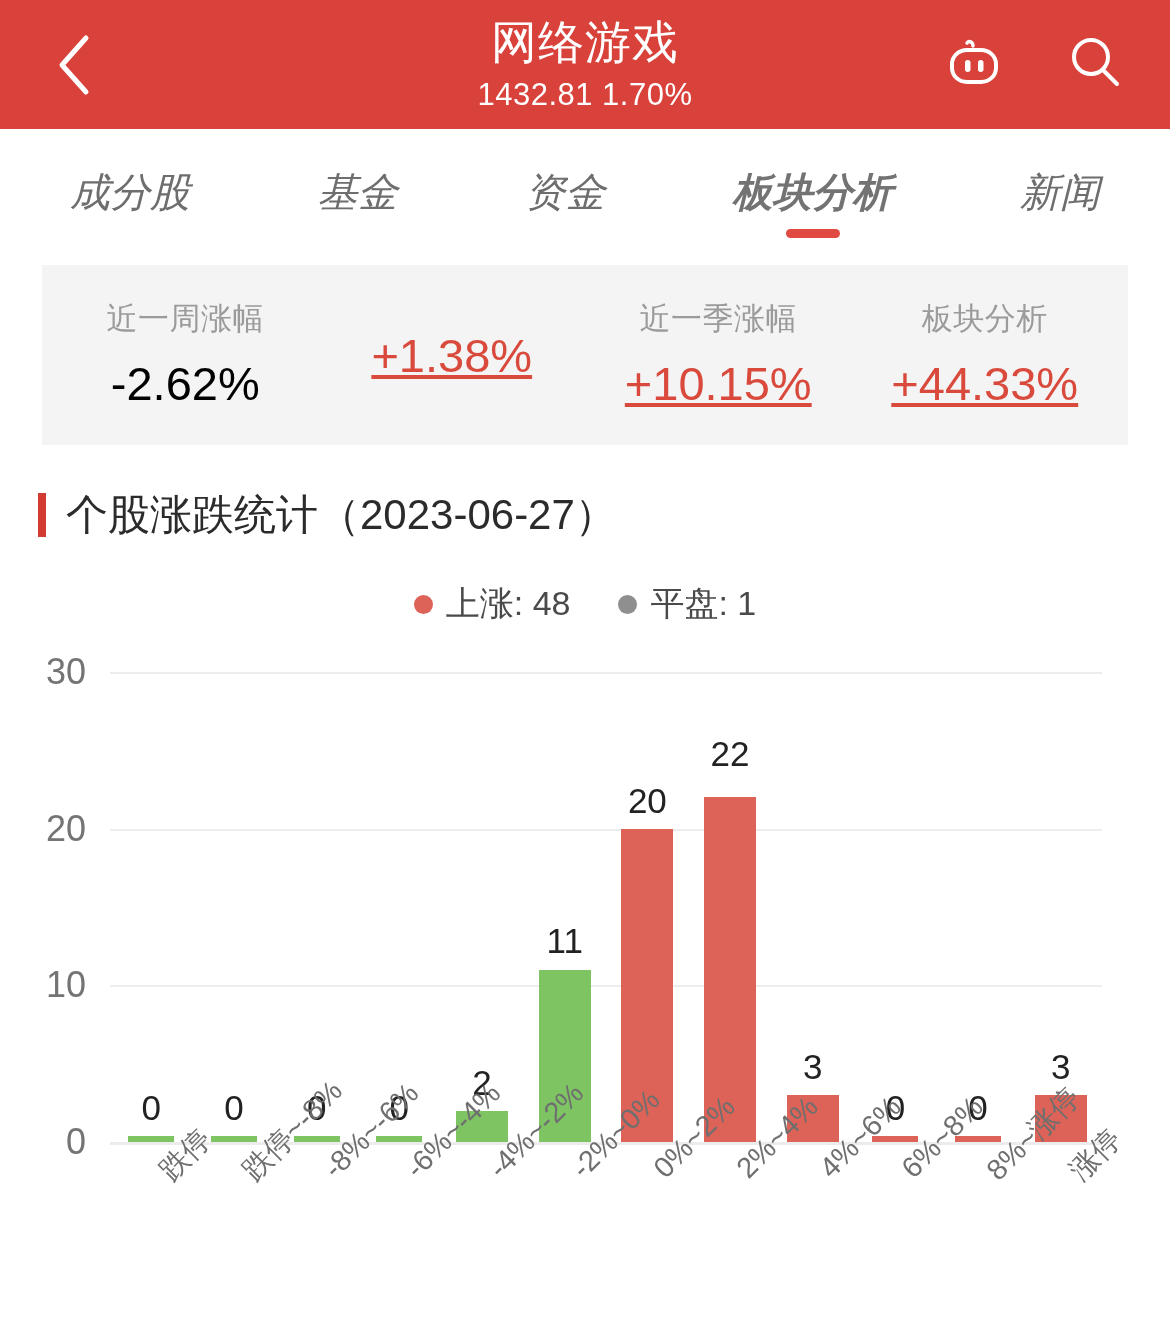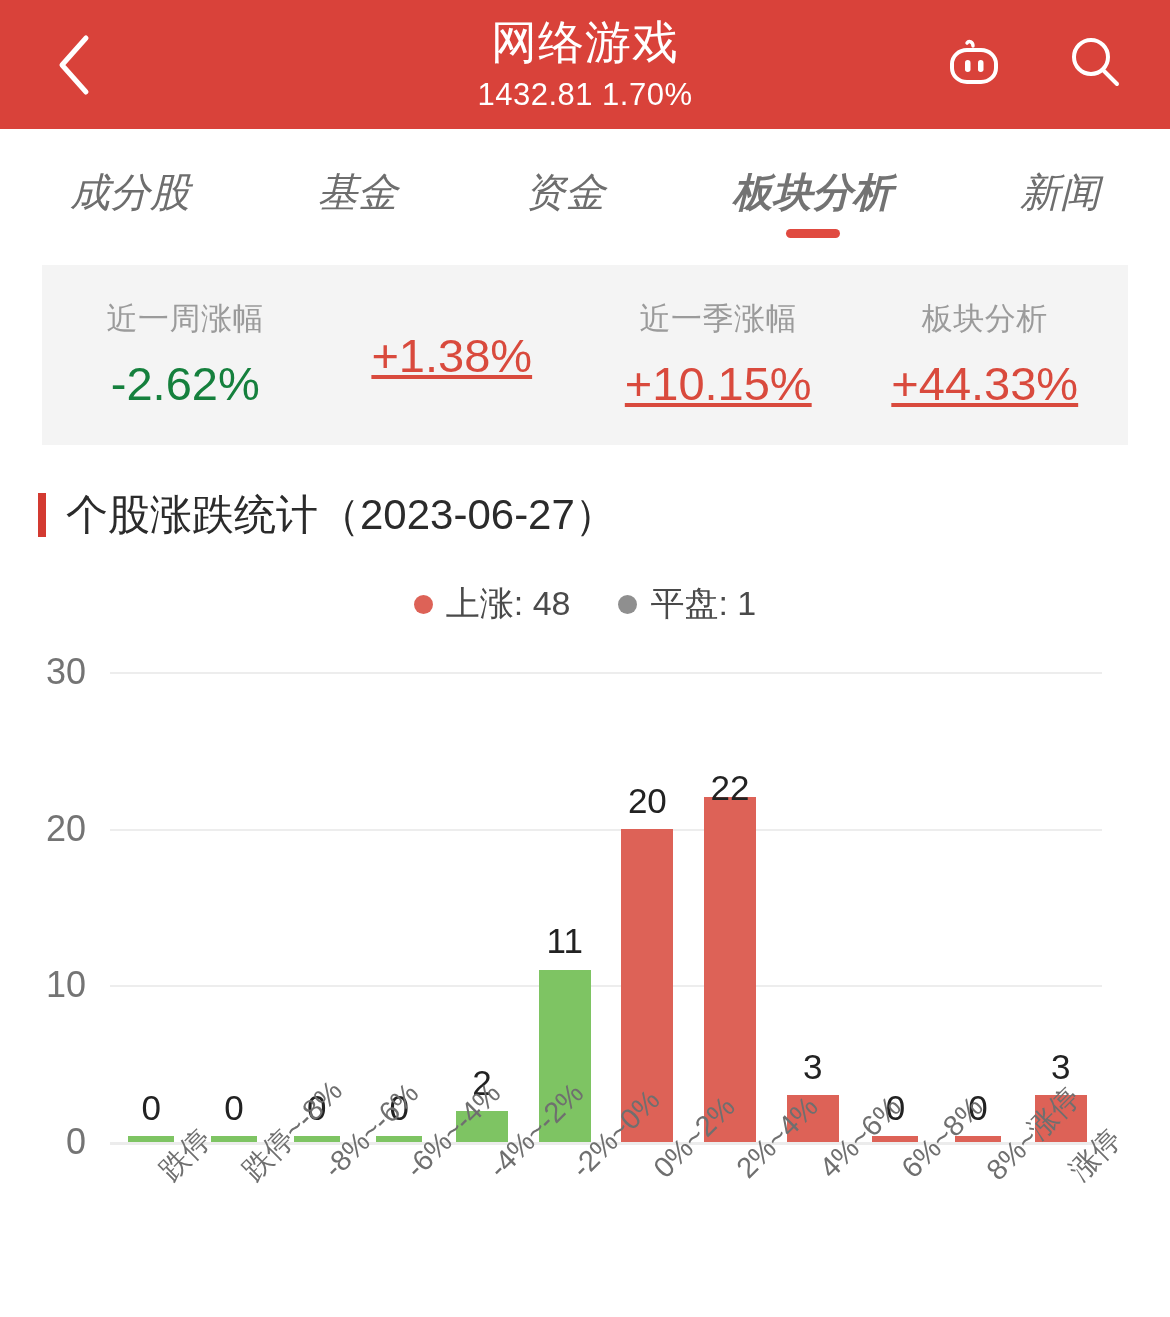--- a/index.html
+++ b/index.html
@@ -120,21 +120,21 @@
     font-size: 31px;
     color: #9b9b9b;
     margin-bottom: 26px;
     letter-spacing: 0.5px;
   }
   .stat-value {
     font-size: 47px;
     letter-spacing: 0px;
   }
   .stat-value.up { color: #d94a3d; text-decoration: underline; }
-  .stat-value.down { color: #15803d; }
+  .stat-value.down { color: #000000; }
 
   
   .section-title {
     display: flex;
     align-items: center;
     margin: 42px 0 0 38px;
   }
   .section-bar {
     width: 8px;
     height: 44px;
@@ -365,21 +365,21 @@
         </div>
         <div class="bar-col">
           <div class="bar-label" style="bottom: 181px;">11</div>
           <div class="bar" style="height: 172.333px; background: rgb(126, 196, 99);"></div>
         </div>
         <div class="bar-col">
           <div class="bar-label" style="bottom: 321.333px;">20</div>
           <div class="bar" style="height: 313.333px; background: rgb(221, 98, 87);"></div>
         </div>
         <div class="bar-col">
-          <div class="bar-label" style="bottom: 334px;">22</div>
+          <div class="bar-label" style="bottom: 368px;">22</div>
           <div class="bar" style="height: 344.667px; background: rgb(221, 98, 87);"></div>
         </div>
         <div class="bar-col">
           <div class="bar-label" style="bottom: 55px;">3</div>
           <div class="bar" style="height: 47px; background: rgb(221, 98, 87);"></div>
         </div>
         <div class="bar-col">
           <div class="bar-label" style="bottom: 14px;">0</div>
           <div class="bar zero" style="background: rgb(221, 98, 87);"></div>
         </div>

